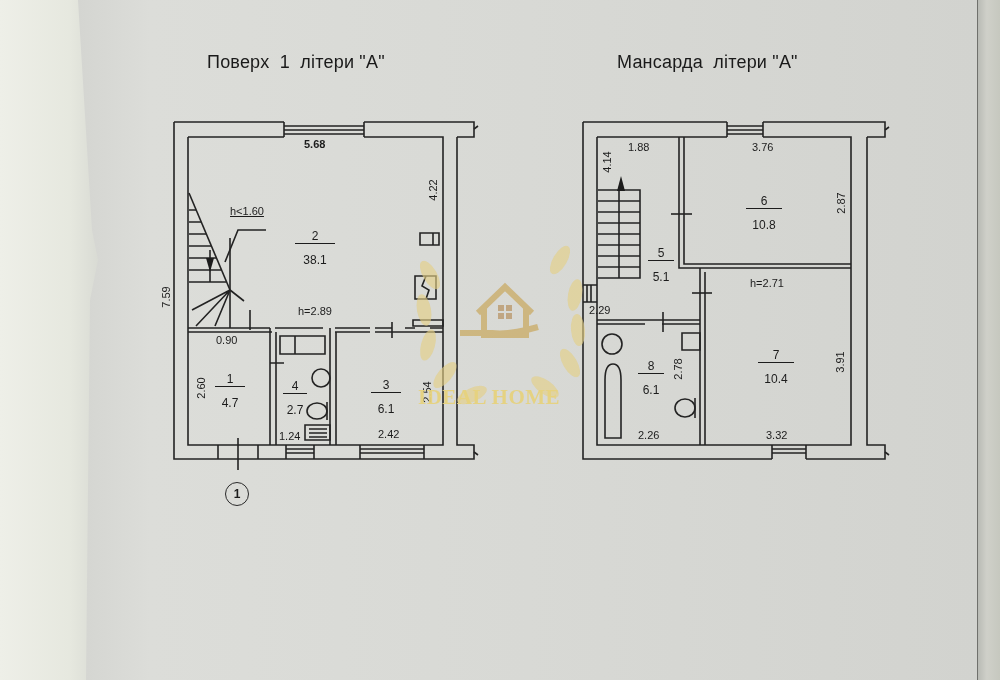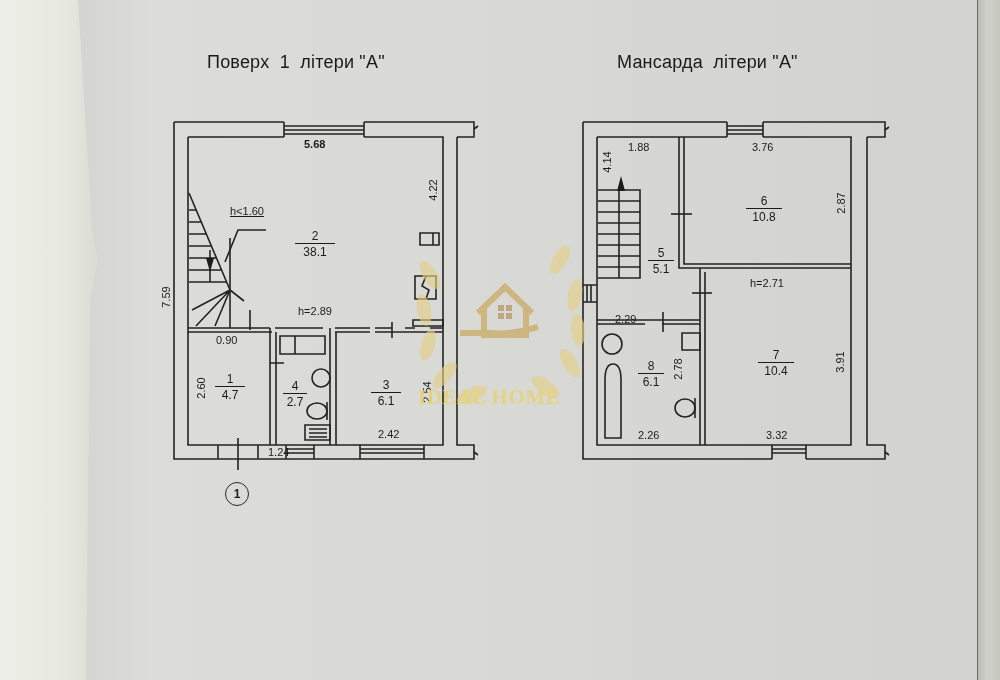--- a/index.html
+++ b/index.html
@@ -24,21 +24,21 @@
   }
   svg.plan { position: absolute; left: 0; top: 0; }
   .title {
     position: absolute; top: 52px; font-size: 18px; color: #1a1a1a; white-space: pre;
     letter-spacing: 0.2px;
   }
   .lbl { position: absolute; font-size: 11px; color: #1c1c1c; white-space: nowrap; }
   .lbl.v { transform: rotate(-90deg); transform-origin: center; }
   .room { position: absolute; text-align: center; font-size: 12px; color: #1c1c1c; line-height: 14px; }
   .room .num { display: block; }
-  .room .area { display: block; border-top: 1px solid #1c1c1c; padding-top: 1px; }
+  .room .area { display: block; border-top: 1px solid #1c1c1c; padding-top: 9px; }
   .axis-marker {
     position: absolute; left: 225px; top: 482px; width: 22px; height: 22px; border-radius: 50%;
     border: 1.5px solid #2a2a2a; font-size: 12px; font-weight: bold; text-align: center; line-height: 22px; color: #1c1c1c;
   }
   .wm { position: absolute; left: 410px; top: 235px; width: 190px; height: 200px; opacity: 0.85; }
   .wm-text {
     position: absolute; left: 418px; top: 385px; font-family: "Liberation Serif", serif; font-weight: bold;
     font-size: 21px; color: #e6d27e; letter-spacing: 0.5px; opacity: 0.95;
   }
 </style>
@@ -143,21 +143,21 @@
 <div class="lbl" style="left:216px;top:334px;">0.90</div>
 <div class="lbl v" style="left:190px;top:382px;">2.60</div>
 <div class="room" style="left:215px;top:372px;width:30px;">
   <span class="num">1</span>
     <span class="area">4.7</span>
 </div>
 <div class="room" style="left:283px;top:379px;width:24px;">
   <span class="num">4</span>
     <span class="area">2.7</span>
 </div>
-<div class="lbl" style="left:268px;top:430px;margin-top:16px;">1.24</div>
+<div class="lbl" style="left:279px;top:430px;">1.24</div>
 <div class="room" style="left:371px;top:378px;width:30px;">
   <span class="num">3</span>
     <span class="area">6.1</span>
 </div>
 <div class="lbl" style="left:378px;top:428px;">2.42</div>
 <div class="lbl v" style="left:416px;top:386px;">2.54</div>
 <div class="axis-marker">1</div>
 
 <div class="lbl" style="left:628px;top:141px;">1.88</div>
 <div class="lbl v" style="left:596px;top:156px;">4.14</div>
@@ -165,21 +165,21 @@
 <div class="lbl v" style="left:830px;top:197px;">2.87</div>
 <div class="room" style="left:746px;top:194px;width:36px;">
   <span class="num">6</span>
     <span class="area">10.8</span>
 </div>
 <div class="room" style="left:648px;top:246px;width:26px;">
   <span class="num">5</span>
     <span class="area">5.1</span>
 </div>
 <div class="lbl" style="left:750px;top:277px;">h=2.71</div>
-<div class="lbl" style="left:615px;top:304px;margin-top:9px;">2.29</div>
+<div class="lbl" style="left:589px;top:304px;">2.29</div>
 <div class="room" style="left:638px;top:359px;width:26px;">
   <span class="num">8</span>
     <span class="area">6.1</span>
 </div>
 <div class="lbl v" style="left:667px;top:363px;">2.78</div>
 <div class="lbl" style="left:638px;top:429px;text-align:center;">2.26</div>
 <div class="room" style="left:758px;top:348px;width:36px;">
   <span class="num">7</span>
     <span class="area">10.4</span>
 </div>

